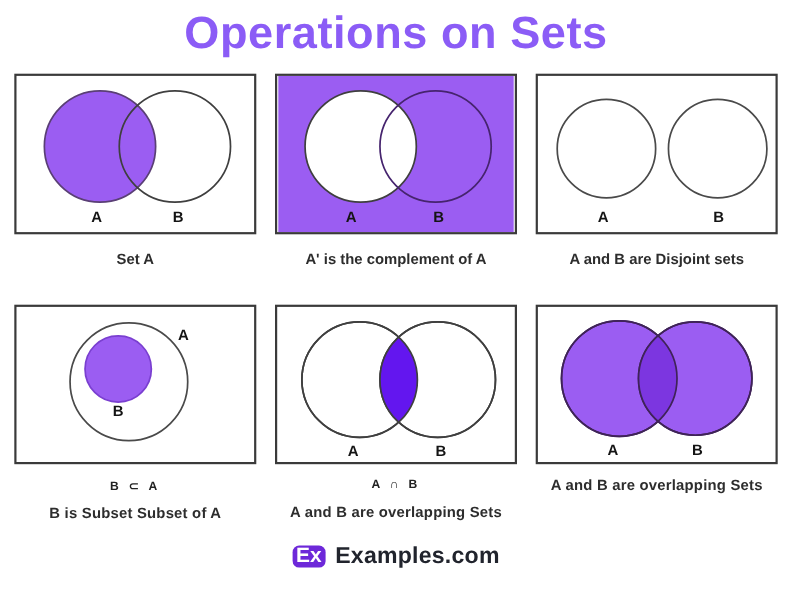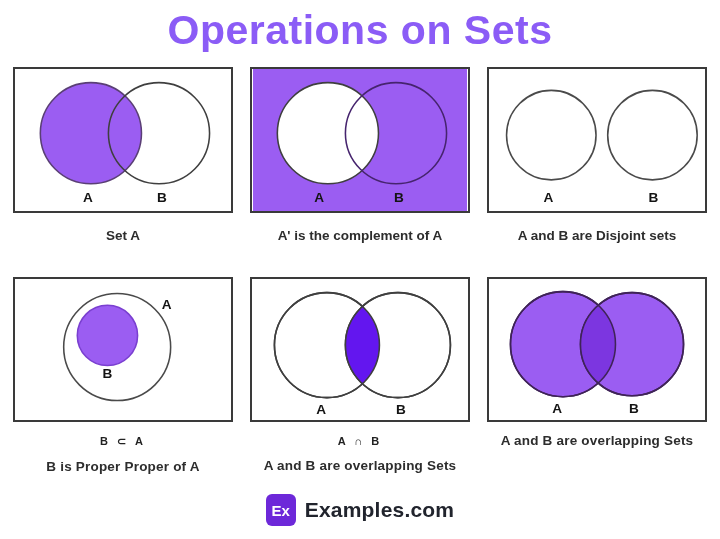--- a/index.html
+++ b/index.html
@@ -34,22 +34,22 @@
   }
   .caption{
     text-align:center;font-size:13.5px;font-weight:600;color:#2d2d2d;
     margin-top:15px;
   }
   .row2 .caption{margin-top:11px;letter-spacing:.2px;}
   .footer{
     display:flex;justify-content:center;align-items:center;gap:9px;margin-top:20px;
   }
   .exbox{
-    width:30px;height:32px;border-radius:6px;background:#6d28d9;color:#ffffff;
-    font-weight:bold;font-size:15px;display:flex;align-items:center;justify-content:center;
+    width:30px;height:20px;border-radius:6px;background:#6d28d9;color:#ffffff;
+    font-weight:bold;font-size:19px;display:flex;align-items:center;justify-content:center;
   }
   .brand{font-size:21px;font-weight:bold;color:#21242d;letter-spacing:.2px;}
 </style>
 </head>
 <body>
 
 <h1 class="title">Operations on Sets</h1>
 
 <div class="grid">
 
@@ -100,21 +100,21 @@
     <div class="panel">
       <svg viewBox="0 0 220 145">
         <circle cx="104" cy="70" r="55" fill="#ffffff" stroke="#4a4a4a" stroke-width="1.6"></circle>
         <circle cx="94" cy="58" r="31" fill="#9b5df2" stroke="#7a3fd0" stroke-width="1.6"></circle>
         <text x="155" y="31">A</text>
         <text x="94" y="102">B</text>
       </svg>
     </div>
     <figcaption>
       <div class="formula">B ⊂ A</div>
-      <div class="caption">B is Proper Proper of A</div>
+      <div class="caption">B is Subset Subset of A</div>
     </figcaption>
   </figure>
 
   <figure class="cell row2">
     <div class="panel">
       <svg viewBox="0 0 220 145">
         <defs>
           <clipPath id="clip-int-a">
               <circle cx="76" cy="68" r="54"></circle>
             </clipPath>

